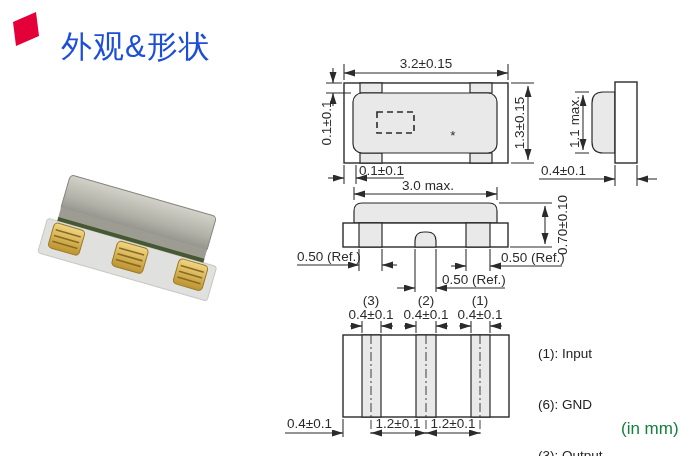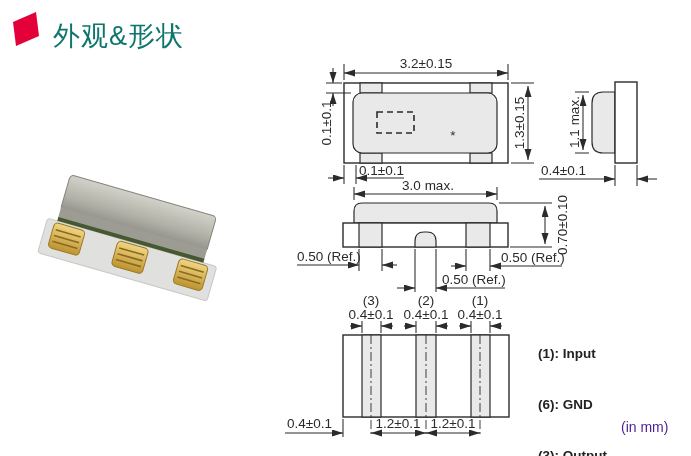--- a/index.html
+++ b/index.html
@@ -1,36 +1,36 @@
 <!DOCTYPE html>
 <html><head>
 <meta charset="utf-8">
 <style>
   html,body{margin:0;padding:0;background:#fff;}
   .page{position:relative;width:691px;height:456px;background:#ffffff;overflow:hidden;
         font-family:"Liberation Sans","DejaVu Sans",sans-serif;color:#2b2b2b;}
   
   .hdr-icon{position:absolute;left:10px;top:11px;width:32px;height:36px;}
-  .page-title{position:absolute;left:45px;top:10px;margin:8px;font-size:27px;font-weight:500;
-              color:#0f766e;letter-spacing:1px;}
+  .page-title{position:absolute;left:45px;top:10px;margin:16px;font-size:31px;font-weight:500;
+              color:#1d4ed8;letter-spacing:1px;}
   
   .photo{position:absolute;left:20px;top:178px;width:220px;height:148px;overflow:visible;}
   
   .drawing{position:absolute;left:280px;top:40px;width:411px;height:416px;overflow:visible;}
   .drawing text{font-family:"Liberation Sans","DejaVu Sans",sans-serif;font-size:13.5px;fill:#2b2b2b;}
   .drawing .shape{fill:#ffffff;stroke:#2b2b2b;stroke-width:1.4;}
   .drawing .fillgray{fill:#e9e9e9;stroke:#2b2b2b;stroke-width:1.2;}
   .drawing .dim{stroke:#2b2b2b;stroke-width:1.05;fill:none;}
   .drawing .ctr{stroke:#2b2b2b;stroke-width:0.9;fill:none;stroke-dasharray:9 3 2 3;}
   .drawing .dashbox{fill:none;stroke:#2b2b2b;stroke-width:1.6;stroke-dasharray:6 4;}
   
   .legend{position:absolute;left:538px;top:311px;font-size:13.5px;line-height:17px;
           color:#222;white-space:pre;}
-  .legend .row{height:17px;font-weight:bold;}
-  .unit-note{position:absolute;left:621px;top:419px;font-size:14px;color:#4c1d95;}
+  .legend .row{height:17px;}
+  .unit-note{position:absolute;left:621px;top:419px;font-size:17px;color:#15803d;}
 </style>
 </head>
 <body>
 
 <div class="page">
 
   <svg class="hdr-icon" viewBox="0 0 32 36">
     <polygon points="3,11 26,1 29,25 6,35" fill="#e40038"></polygon>
   </svg>
   <h1 class="page-title">外观&amp;形状</h1>

